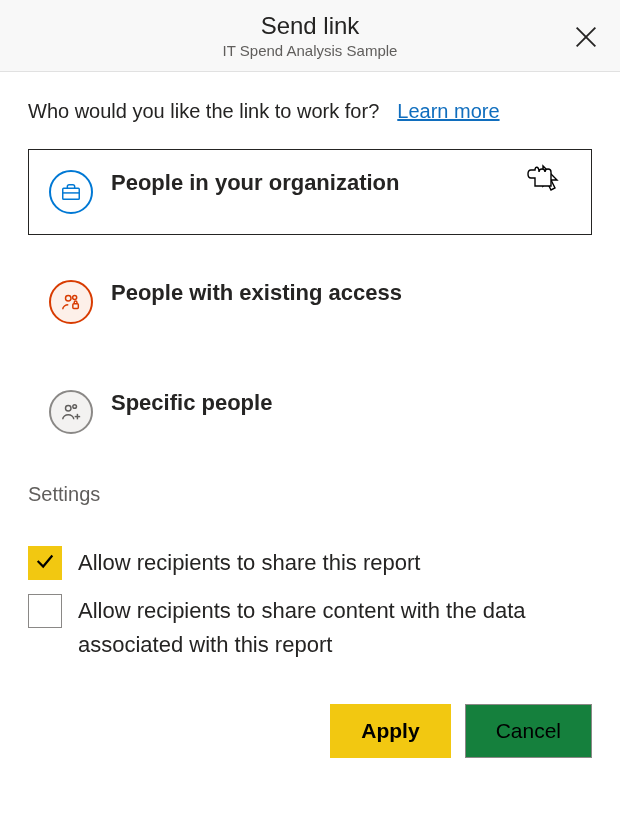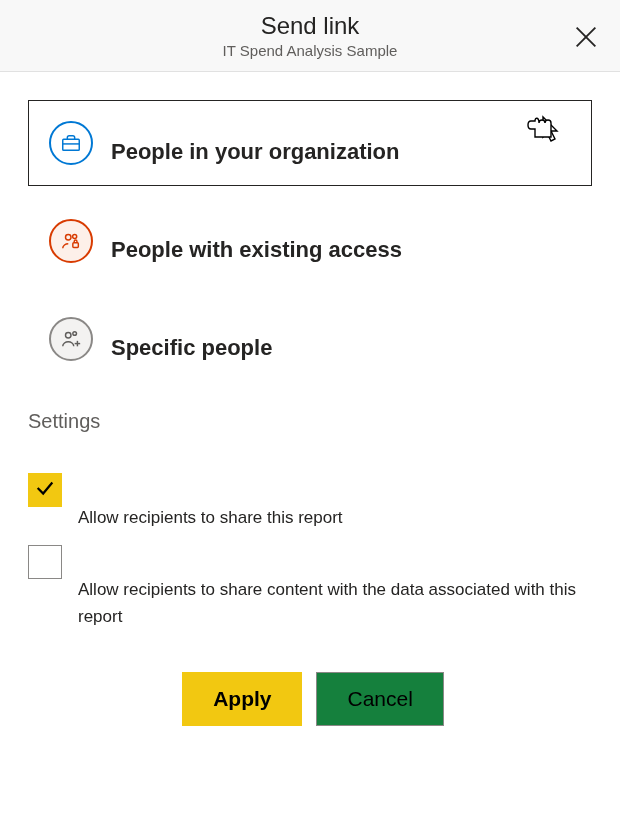--- a/index.html
+++ b/index.html
@@ -54,27 +54,27 @@
       color: #252423;
     }
     .learn-more {
       font-size: 20px;
       color: #106ebe;
       text-decoration: underline;
       cursor: pointer;
     }
     .option {
       display: flex;
-      align-items: flex-end;
+      align-items: flex-start;
       gap: 18px;
       padding: 20px 20px;
       border: 1px solid transparent;
       cursor: pointer;
       position: relative;
-      margin-bottom: 12px;
+      margin-bottom: 24px;
     }
     .option.selected {
       border: 1px solid #252423;
     }
     .option-icon {
       width: 44px;
       height: 44px;
       border-radius: 50%;
       display: flex;
       align-items: center;
@@ -120,28 +120,27 @@
       align-items: center;
       justify-content: center;
       cursor: pointer;
     }
     .checkbox.checked {
       background: #f2c811;
       border-color: #f2c811;
     }
     .checkbox svg { width: 22px; height: 22px; }
     .checkbox-label {
-      font-size: 17px;
+      font-size: 22px;
       color: #252423;
       line-height: 1.55;
-      margin-top: 32px;
     }
     .footer {
       display: flex;
-      justify-content: center;
+      justify-content: flex-end;
       gap: 14px;
       padding: 28px 28px 0 34px;
     }
     .btn {
       font-size: 21px;
       padding: 14px 30px;
       border: 1px solid #8a8886;
       background: #15803d;
       cursor: pointer;
       font-family: inherit;
@@ -162,20 +161,24 @@
     <span>
       <svg viewBox="0 0 24 24" fill="none" stroke="currentColor" stroke-width="1.6">
           <line x1="4" y1="4" x2="20" y2="20"></line>
           <line x1="20" y1="4" x2="4" y2="20"></line>
         </svg>
     </span>
   </button>
 </div>
 
 <div class="body">
+  <div class="prompt-row">
+    <span class="prompt-text">Who would you like the link to work for?</span>
+    <a class="learn-more">Learn more</a>
+  </div>
 
   <div class="option selected">
     <div class="option-icon org">
       <svg width="22" height="22" viewBox="0 0 24 24" fill="none" stroke="currentColor" stroke-width="1.6">
           <rect x="3" y="8" width="18" height="12" rx="1"></rect>
           <path d="M8 8V6a2 2 0 0 1 2-2h4a2 2 0 0 1 2 2v2"></path>
           <line x1="3" y1="13" x2="21" y2="13"></line>
         </svg>
     </div>
     <span class="option-label">People in your organization</span>

